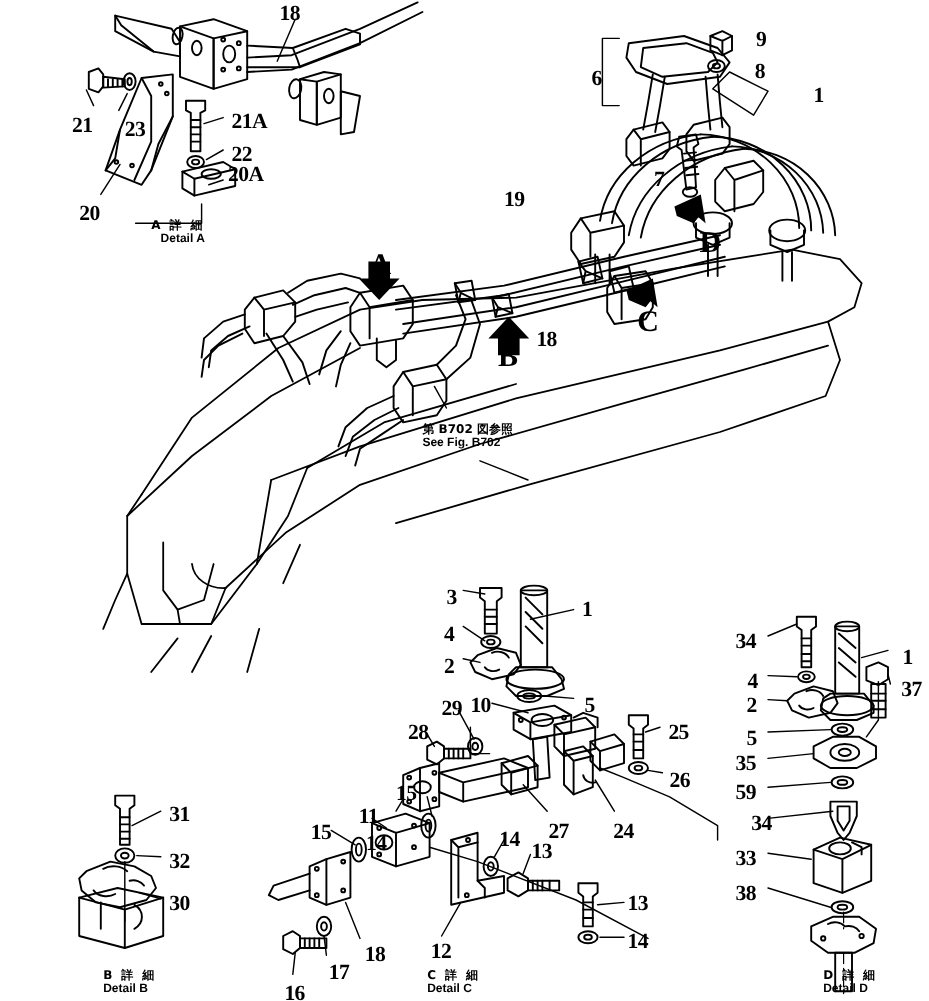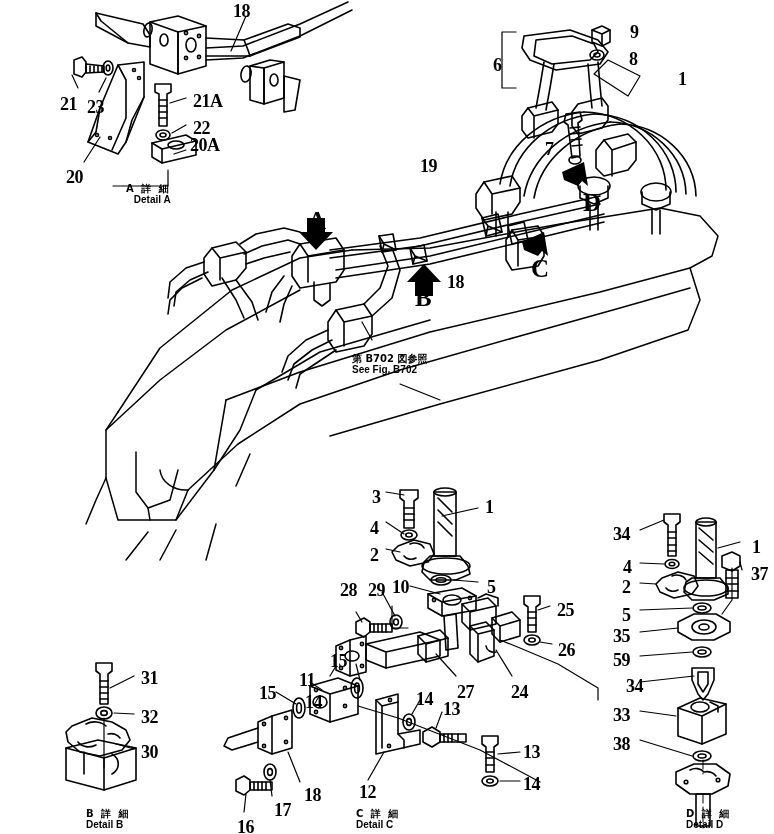--- a/index.html
+++ b/index.html
@@ -432,40 +432,40 @@
 
     <g stroke-width="1.2">
       <path d="M372 340 L362 322"></path>
       <path d="M400 384 L440 400"></path>
     </g>
   </svg>
 
   <div id="callout-layer">
       <div class="lbl num" style="left: 233px; top: 2px;">18</div>
       <div class="lbl num" style="left: 60px; top: 95px;">21</div>
-      <div class="lbl num" style="left: 87px; top: 98px; text-align: center;">23</div>
+      <div class="lbl num" style="left: 104px; top: 98px; text-align: center;">23</div>
       <div class="lbl num" style="left: 193px; top: 92px; text-align: center;">21A</div>
       <div class="lbl num" style="left: 193px; top: 119px;">22</div>
       <div class="lbl num" style="left: 190px; top: 136px;">20A</div>
       <div class="lbl num" style="left: 66px; top: 168px;">20</div>
       <div class="lbl num" style="left: 630px; top: 23px;">9</div>
       <div class="lbl num" style="left: 629px; top: 50px;">8</div>
       <div class="lbl num" style="left: 493px; top: 56px;">6</div>
       <div class="lbl num" style="left: 678px; top: 70px;">1</div>
       <div class="lbl num" style="left: 545px; top: 140px;">7</div>
       <div class="lbl num" style="left: 420px; top: 157px;">19</div>
       <div class="lbl num" style="left: 447px; top: 273px;">18</div>
       <div class="lbl num" style="left: 372px; top: 488px;">3</div>
       <div class="lbl num" style="left: 485px; top: 498px;">1</div>
       <div class="lbl num" style="left: 370px; top: 519px;">4</div>
       <div class="lbl num" style="left: 370px; top: 546px;">2</div>
       <div class="lbl num" style="left: 487px; top: 578px;">5</div>
       <div class="lbl num" style="left: 368px; top: 581px;">29</div>
       <div class="lbl num" style="left: 392px; top: 578px;">10</div>
-      <div class="lbl num" style="left: 340px; top: 581px;">28</div>
+      <div class="lbl num" style="left: 340px; top: 601px;">28</div>
       <div class="lbl num" style="left: 557px; top: 601px;">25</div>
       <div class="lbl num" style="left: 558px; top: 641px;">26</div>
       <div class="lbl num" style="left: 457px; top: 683px;">27</div>
       <div class="lbl num" style="left: 511px; top: 683px;">24</div>
       <div class="lbl num" style="left: 330px; top: 652px;">15</div>
       <div class="lbl num" style="left: 305px; top: 693px;">14</div>
       <div class="lbl num" style="left: 141px; top: 669px;">31</div>
       <div class="lbl num" style="left: 141px; top: 708px;">32</div>
       <div class="lbl num" style="left: 141px; top: 743px;">30</div>
       <div class="lbl num" style="left: 259px; top: 684px;">15</div>

